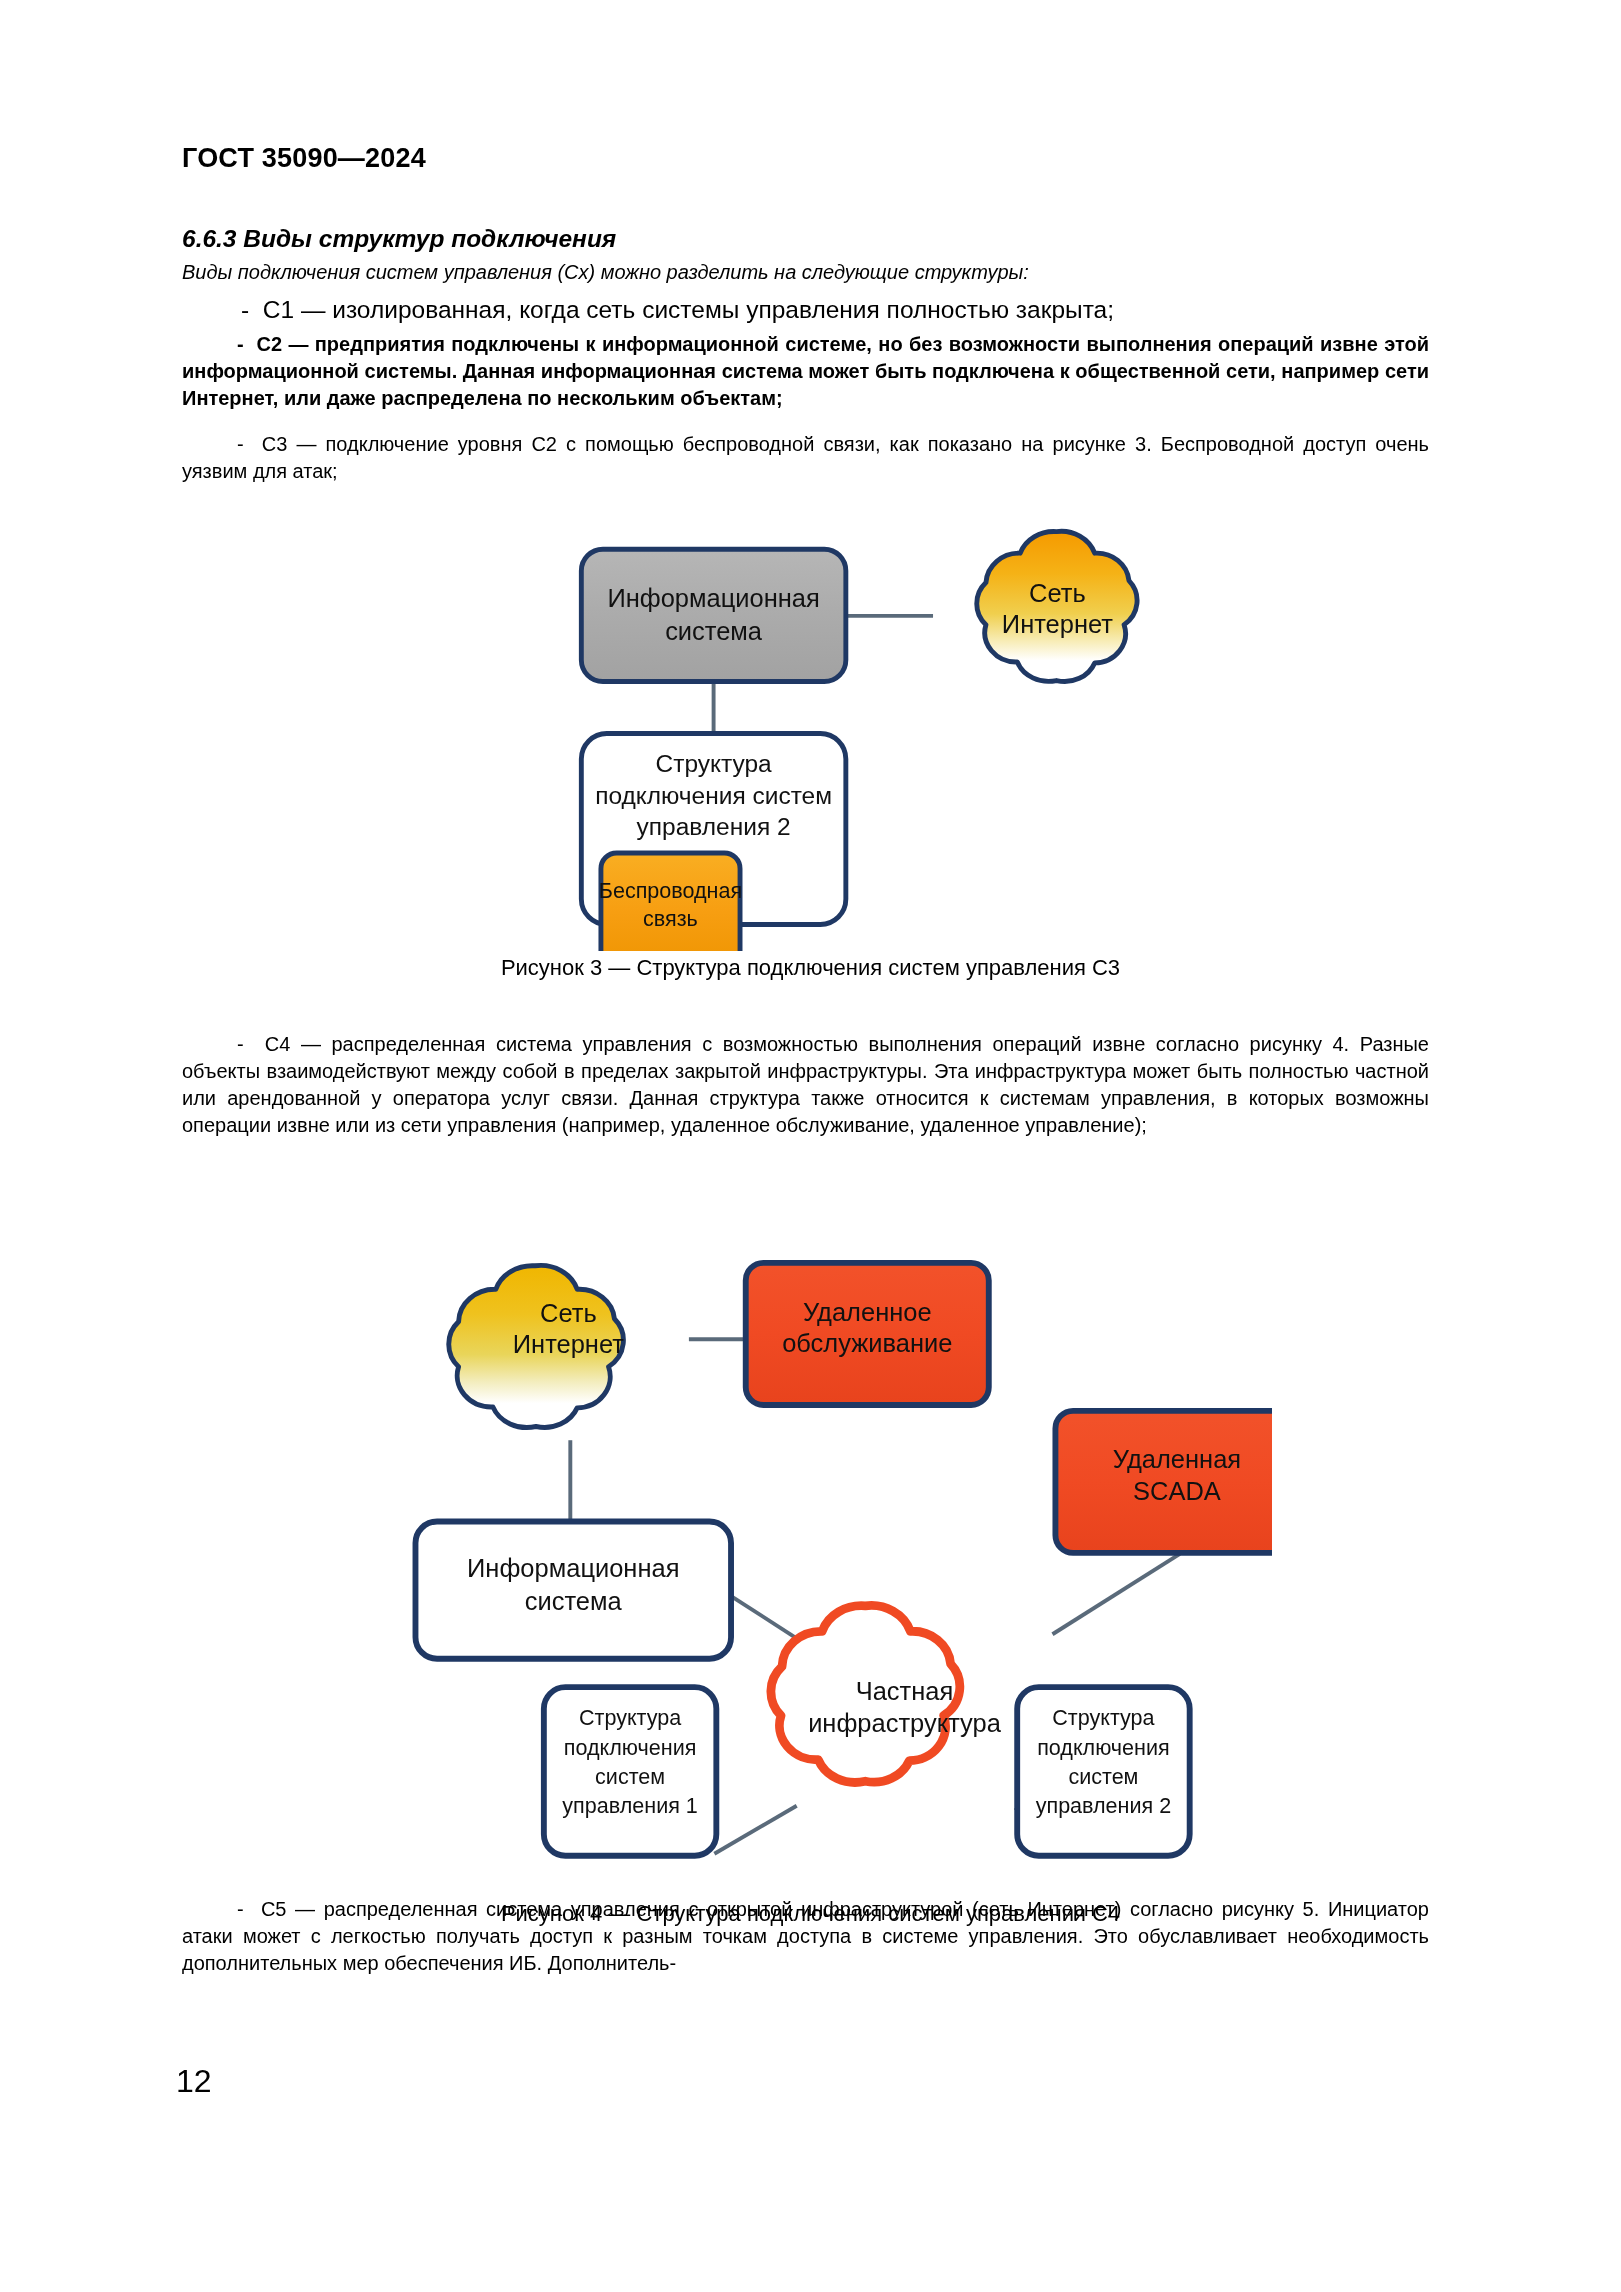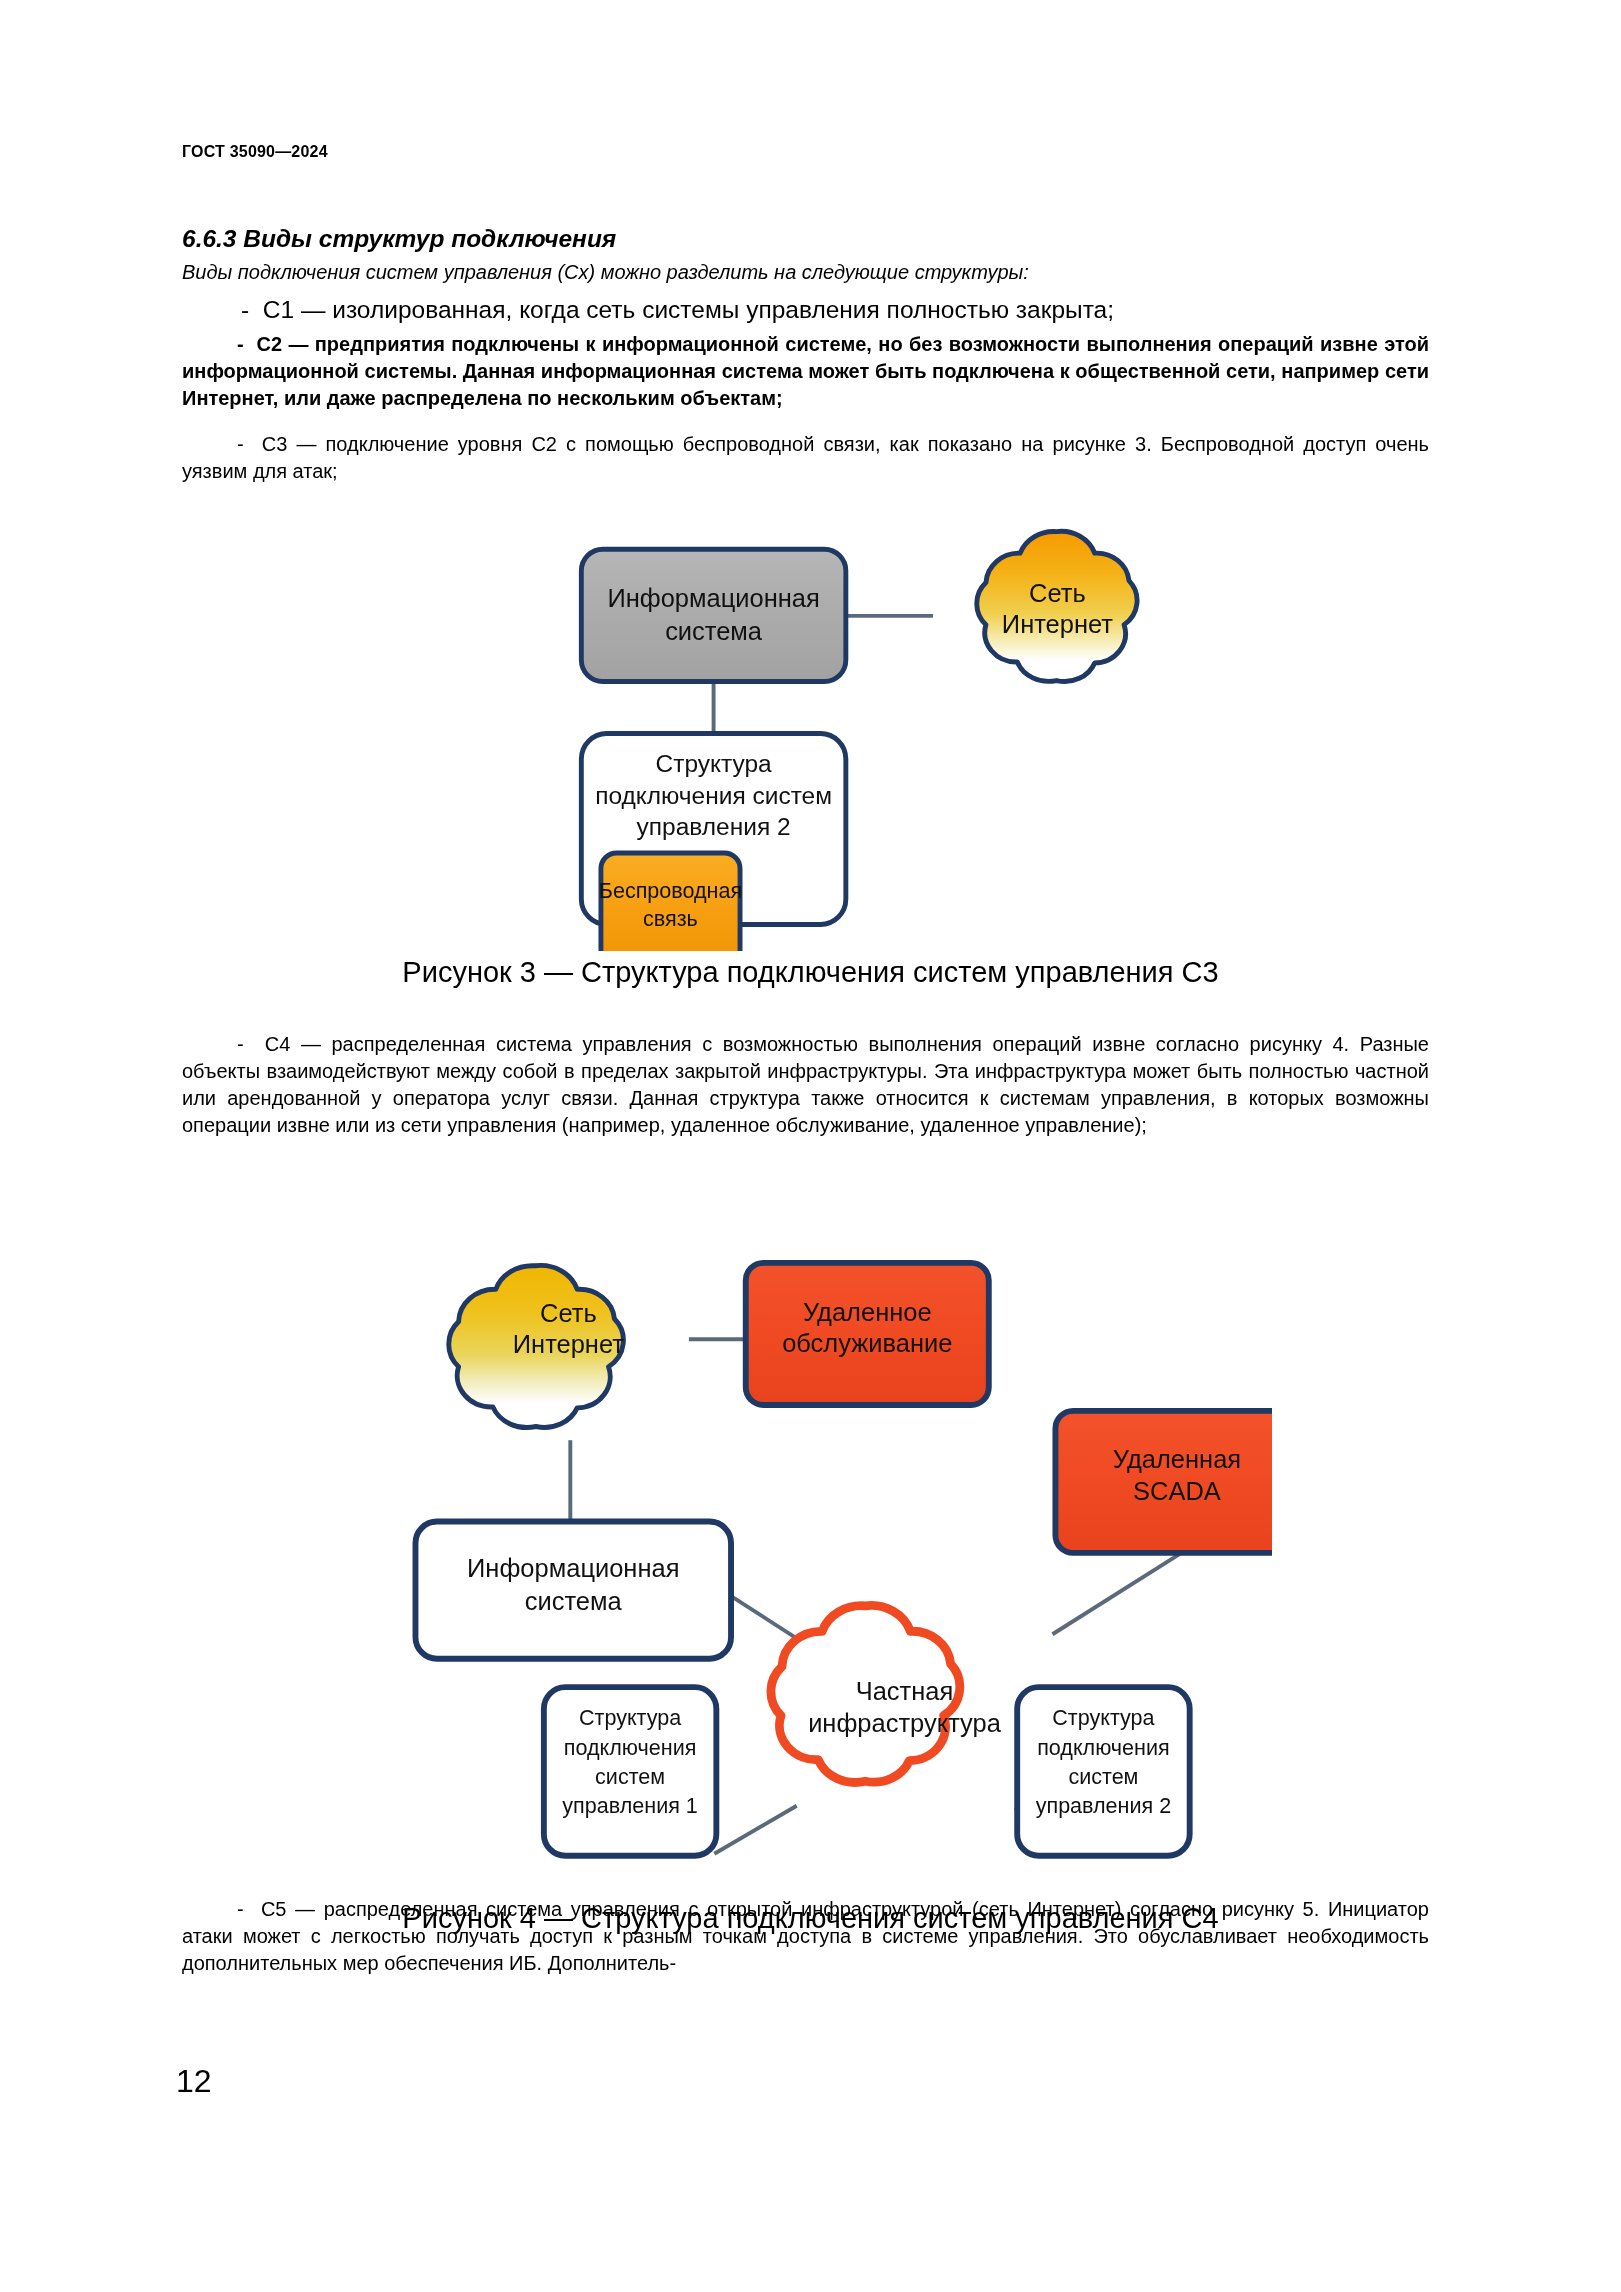--- a/index.html
+++ b/index.html
@@ -8,21 +8,21 @@
     width:1621px;height:2293px;position:relative;
     font-family:"Liberation Sans","DejaVu Sans",sans-serif;
     color:#000000;
     -webkit-font-smoothing:antialiased;
   }
   .page{position:absolute;inset:0;width:1621px;height:2293px;overflow:hidden;background:#fff;}
 
   
   .hdr{
     position:absolute;left:182px;top:143px;
-    font-size:16px;font-weight:bold;letter-spacing:0.2px;
+    font-size:27px;font-weight:bold;letter-spacing:0.2px;
     white-space:nowrap;
   }
 
   
   .col{position:absolute;left:182px;width:1247px;}
   .h3{
     font-size:24.5px;font-weight:bold;margin:0 0 3.9px 0;
     line-height:1.30;
   }
   p.body{
@@ -34,21 +34,21 @@
   
   .litem{
     font-size:24.5px;line-height:1.345;margin:4px;
     text-align:justify;
   }
   .litem .first{ padding-left:55px; display:block; text-indent:0;}
 
   
   .cap{
     position:absolute;width:1621px;left:0;text-align:center;
-    font-size:29px;line-height:1.2;
+    font-size:22px;line-height:1.2;
   }
 
   
   .pageno{
     position:absolute;left:176px;top:2063px;
     font-size:32px;
   }
 
   
   #fig3{position:absolute;left:549px;top:510px;width:627px;height:441px;}

